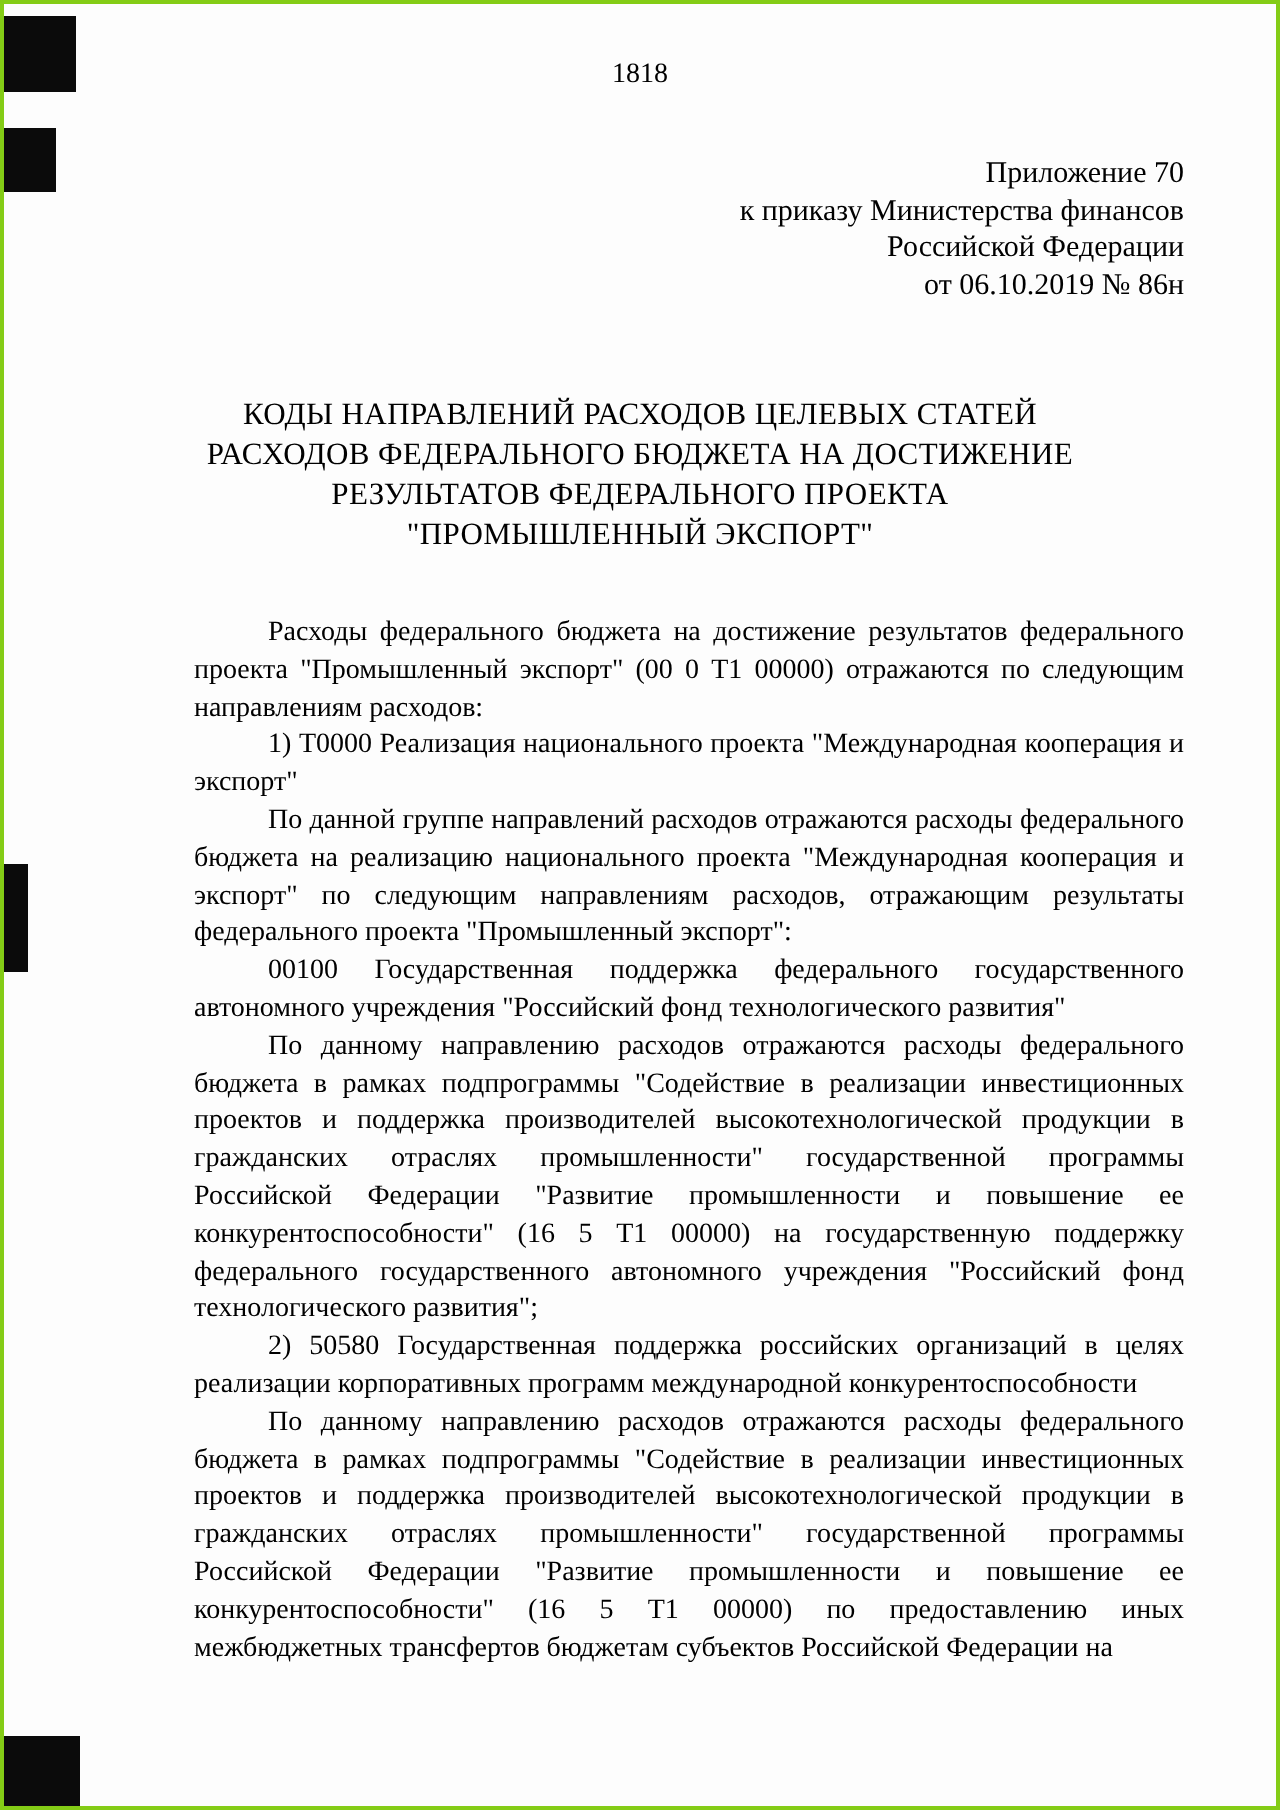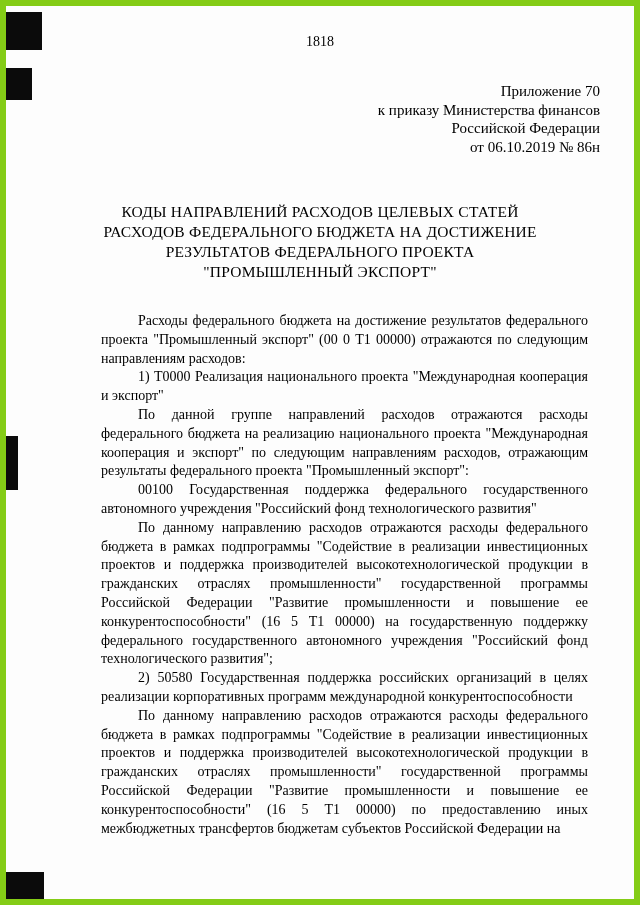--- a/index.html
+++ b/index.html
@@ -6,21 +6,21 @@
     margin: 0;
     padding: 0;
     background: #ffffff;
   }
   .page {
     position: relative;
     width: 640px;
     height: 905px;
     box-sizing: border-box;
     background: #fdfdfd;
-    border: 6px solid #84cc16;
+    border: 2px solid #84cc16;
     overflow: hidden;
     font-family: "Liberation Serif", "DejaVu Serif", serif;
     color: #000;
   }
   .scan-mark {
     position: absolute;
     background: #0b0b0b;
   }
   .mark-tl { left: 0; top: 6px;   width: 36px; height: 38px; }
   .mark-l2 { left: 0; top: 62px;  width: 26px; height: 32px; }
@@ -28,21 +28,21 @@
   .mark-bl { left: 0; top: 866px; width: 38px; height: 38px; }
 
   .page-number {
     margin-top: 28px;
     text-align: center;
     font-size: 14px;
     line-height: 16px;
   }
   .annex {
     margin-top: 32px;
-    margin-right: 34px;
+    margin-right: 46px;
     text-align: right;
     font-size: 15px;
     line-height: 18.5px;
   }
   .doc-title {
     margin: 46px auto 0;
     max-width: 452px;
     text-align: center;
     font-size: 15.5px;
     font-weight: normal;

